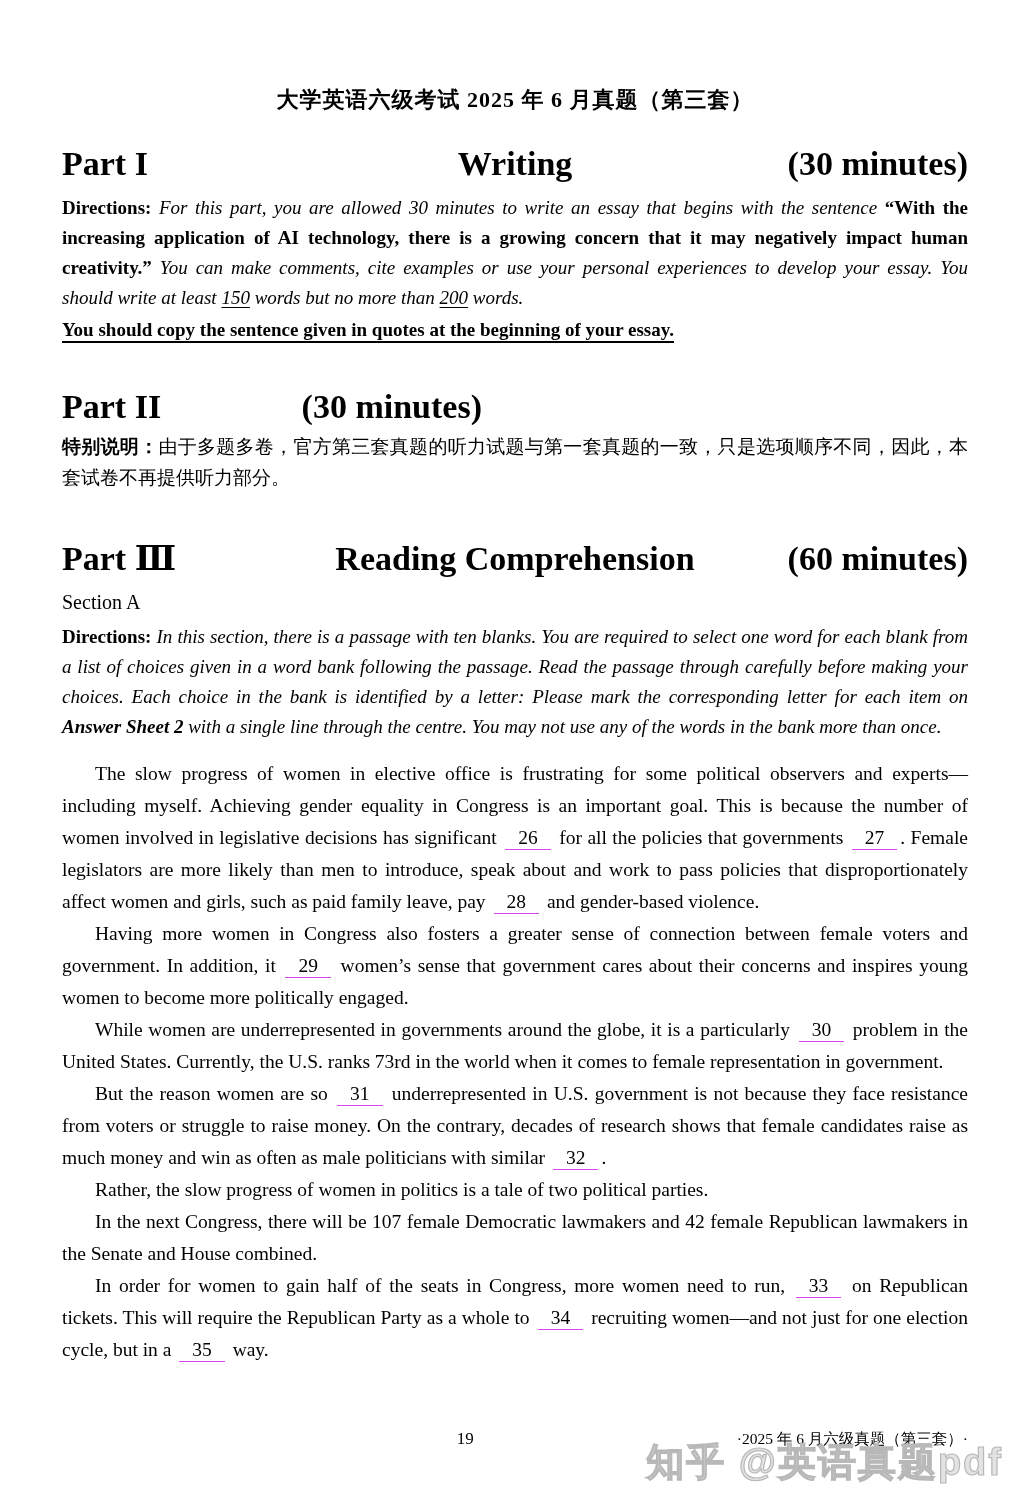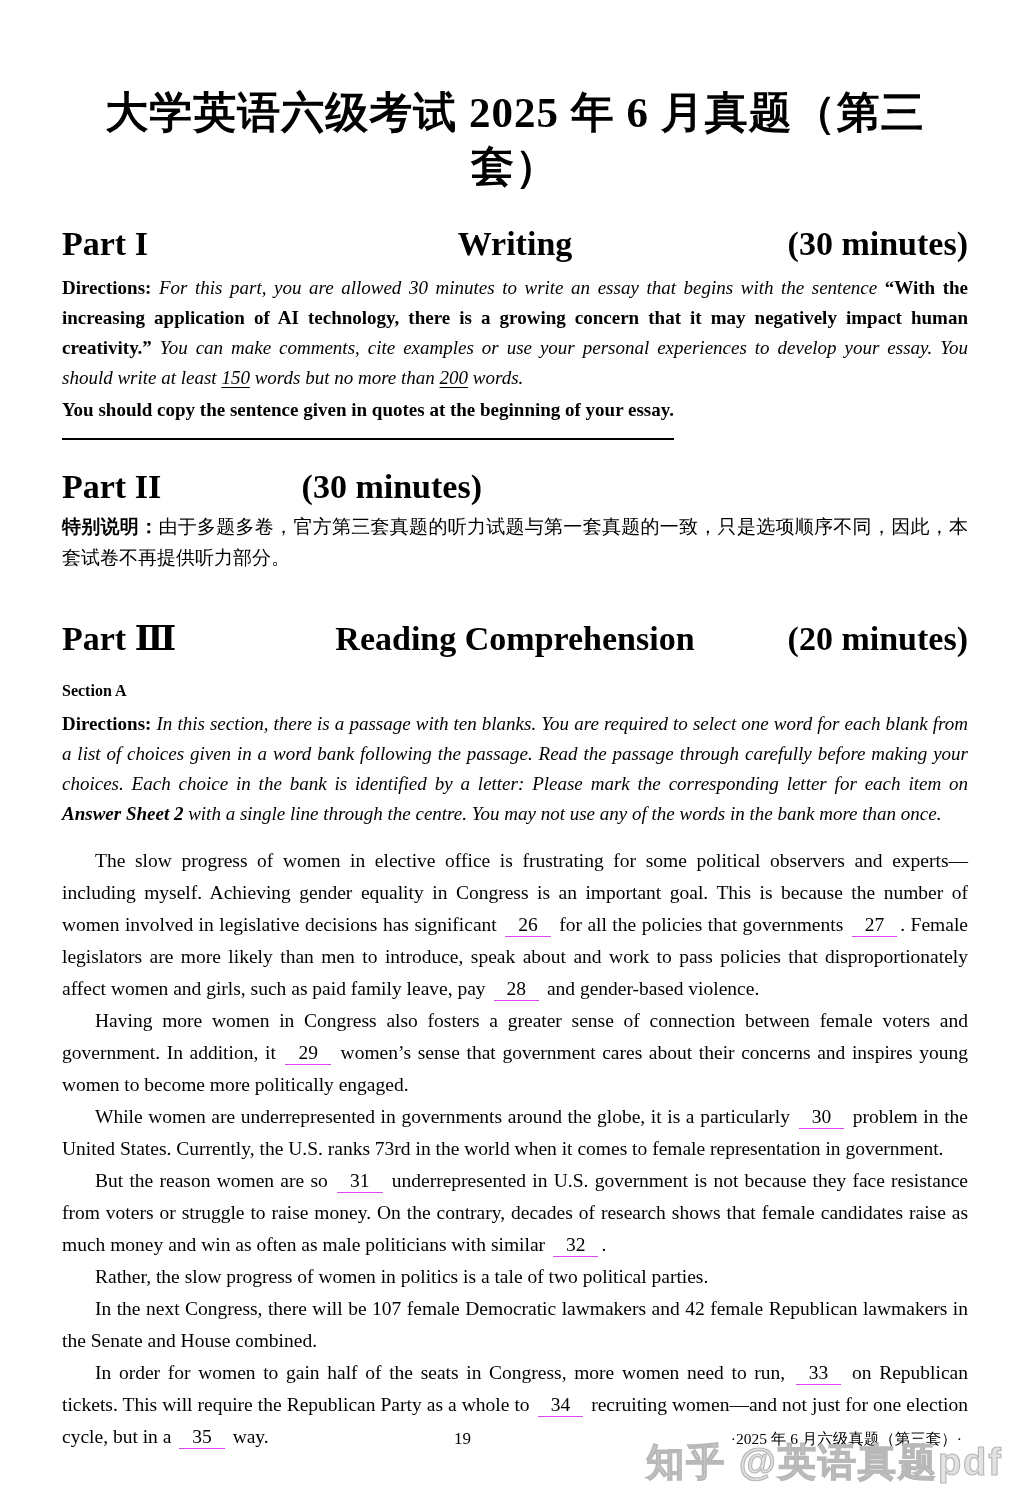--- a/index.html
+++ b/index.html
@@ -10,21 +10,21 @@
     height: 1505px;
     margin: 0 auto;
     background: #ffffff;
     color: #000;
     font-family: "Liberation Serif", "DejaVu Serif", serif;
     padding: 86px 57px 0 62px;
     overflow: hidden;
   }
   .doc-title {
     text-align: center;
-    font-size: 43px;
+    font-size: 22px;
     font-weight: 700;
     letter-spacing: 1px;
     line-height: 1.25;
   }
   .part-row {
     display: flex;
     align-items: baseline;
     font-weight: 700;
     font-size: 34px;
     line-height: 1.3;
@@ -43,32 +43,32 @@
     text-align: justify;
   }
   .copy-note {
     font-size: 19px;
     line-height: 30px;
     margin-top: 2px;
   }
   .copy-note .u {
     font-weight: 700;
     border-bottom: 2px solid #000;
-    padding-bottom: 18px;
+    padding-bottom: 1px;
   }
   .cn-note {
     font-size: 19px;
     line-height: 31px;
     text-align: justify;
     margin-top: 2px;
   }
   .section-label {
-    font-weight: 700;
-    font-size: 16px;
-    margin-top: 20px;
+    font-weight: 400;
+    font-size: 20px;
+    margin-top: 8px;
     line-height: 1.3;
   }
   .passage { margin-top: 16px; }
   .passage-para {
     font-size: 19.5px;
     line-height: 32px;
     text-align: justify;
     text-indent: 33px;
   }
   .seg-bold { font-weight: 700; }
@@ -82,21 +82,21 @@
     min-width: 28px;
     padding: 0 13px;
     margin: 0 3px;
     text-align: center;
     border-bottom: 1px solid #d946ef;
     line-height: 1.15;
   }
   .footer {
     position: absolute;
     left: 62px;
-    right: 63px;
+    right: 57px;
     bottom: 52px;
     height: 24px;
     font-size: 17px;
   }
   .footer .page-number {
     position: absolute;
     left: 44.5%;
     transform: translateX(-50%);
   }
   .footer .edition-note {
@@ -133,21 +133,21 @@
 
   <div class="part-row row-part2">
     <span class="part-label">Part II</span>
     <span class="part-time">(30 minutes)</span>
   </div>
   <p class="cn-note"><span class="seg-bold">特别说明：</span><span class="seg-normal">由于多题多卷，官方第三套真题的听力试题与第一套真题的一致，只是选项顺序不同，因此，本套试卷不再提供听力部分。</span></p>
 
   <div class="part-row row-part3">
     <span class="part-label">Part Ⅲ</span>
     <span class="part-title">Reading Comprehension</span>
-    <span class="part-time">(20 minutes)</span>
+    <span class="part-time">(60 minutes)</span>
   </div>
   <div class="section-label">Section A</div>
   <p class="directions"><span class="seg-bold">Directions: </span><span class="seg-italic">In this section, there is a passage with ten blanks. You are required to select one word for each blank from a list of choices given in a word bank following the passage. Read the passage through carefully before making your choices. Each choice in the bank is identified by a letter: Please mark the corresponding letter for each item on </span><span class="seg-bolditalic">Answer Sheet 2</span><span class="seg-italic"> with a single line through the centre. You may not use any of the words in the bank more than once.</span></p>
 
   <div class="passage">
     <p class="passage-para"><span class="seg-normal">The slow progress of women in elective office is frustrating for some political observers and experts—including myself. Achieving gender equality in Congress is an important goal. This is because the number of women involved in legislative decisions has significant </span><span class="blank">26</span><span class="seg-normal"> for all the policies that governments </span><span class="blank">27</span><span class="seg-normal">. Female legislators are more likely than men to introduce, speak about and work to pass policies that disproportionately affect women and girls, such as paid family leave, pay </span><span class="blank">28</span><span class="seg-normal"> and gender-based violence.</span></p>
     <p class="passage-para"><span class="seg-normal">Having more women in Congress also fosters a greater sense of connection between female voters and government. In addition, it </span><span class="blank">29</span><span class="seg-normal"> women’s sense that government cares about their concerns and inspires young women to become more politically engaged.</span></p>
     <p class="passage-para"><span class="seg-normal">While women are underrepresented in governments around the globe, it is a particularly </span><span class="blank">30</span><span class="seg-normal"> problem in the United States. Currently, the U.S. ranks 73rd in the world when it comes to female representation in government.</span></p>
     <p class="passage-para"><span class="seg-normal">But the reason women are so </span><span class="blank">31</span><span class="seg-normal"> underrepresented in U.S. government is not because they face resistance from voters or struggle to raise money. On the contrary, decades of research shows that female candidates raise as much money and win as often as male politicians with similar </span><span class="blank">32</span><span class="seg-normal">.</span></p>
     <p class="passage-para"><span class="seg-normal">Rather, the slow progress of women in politics is a tale of two political parties.</span></p>

